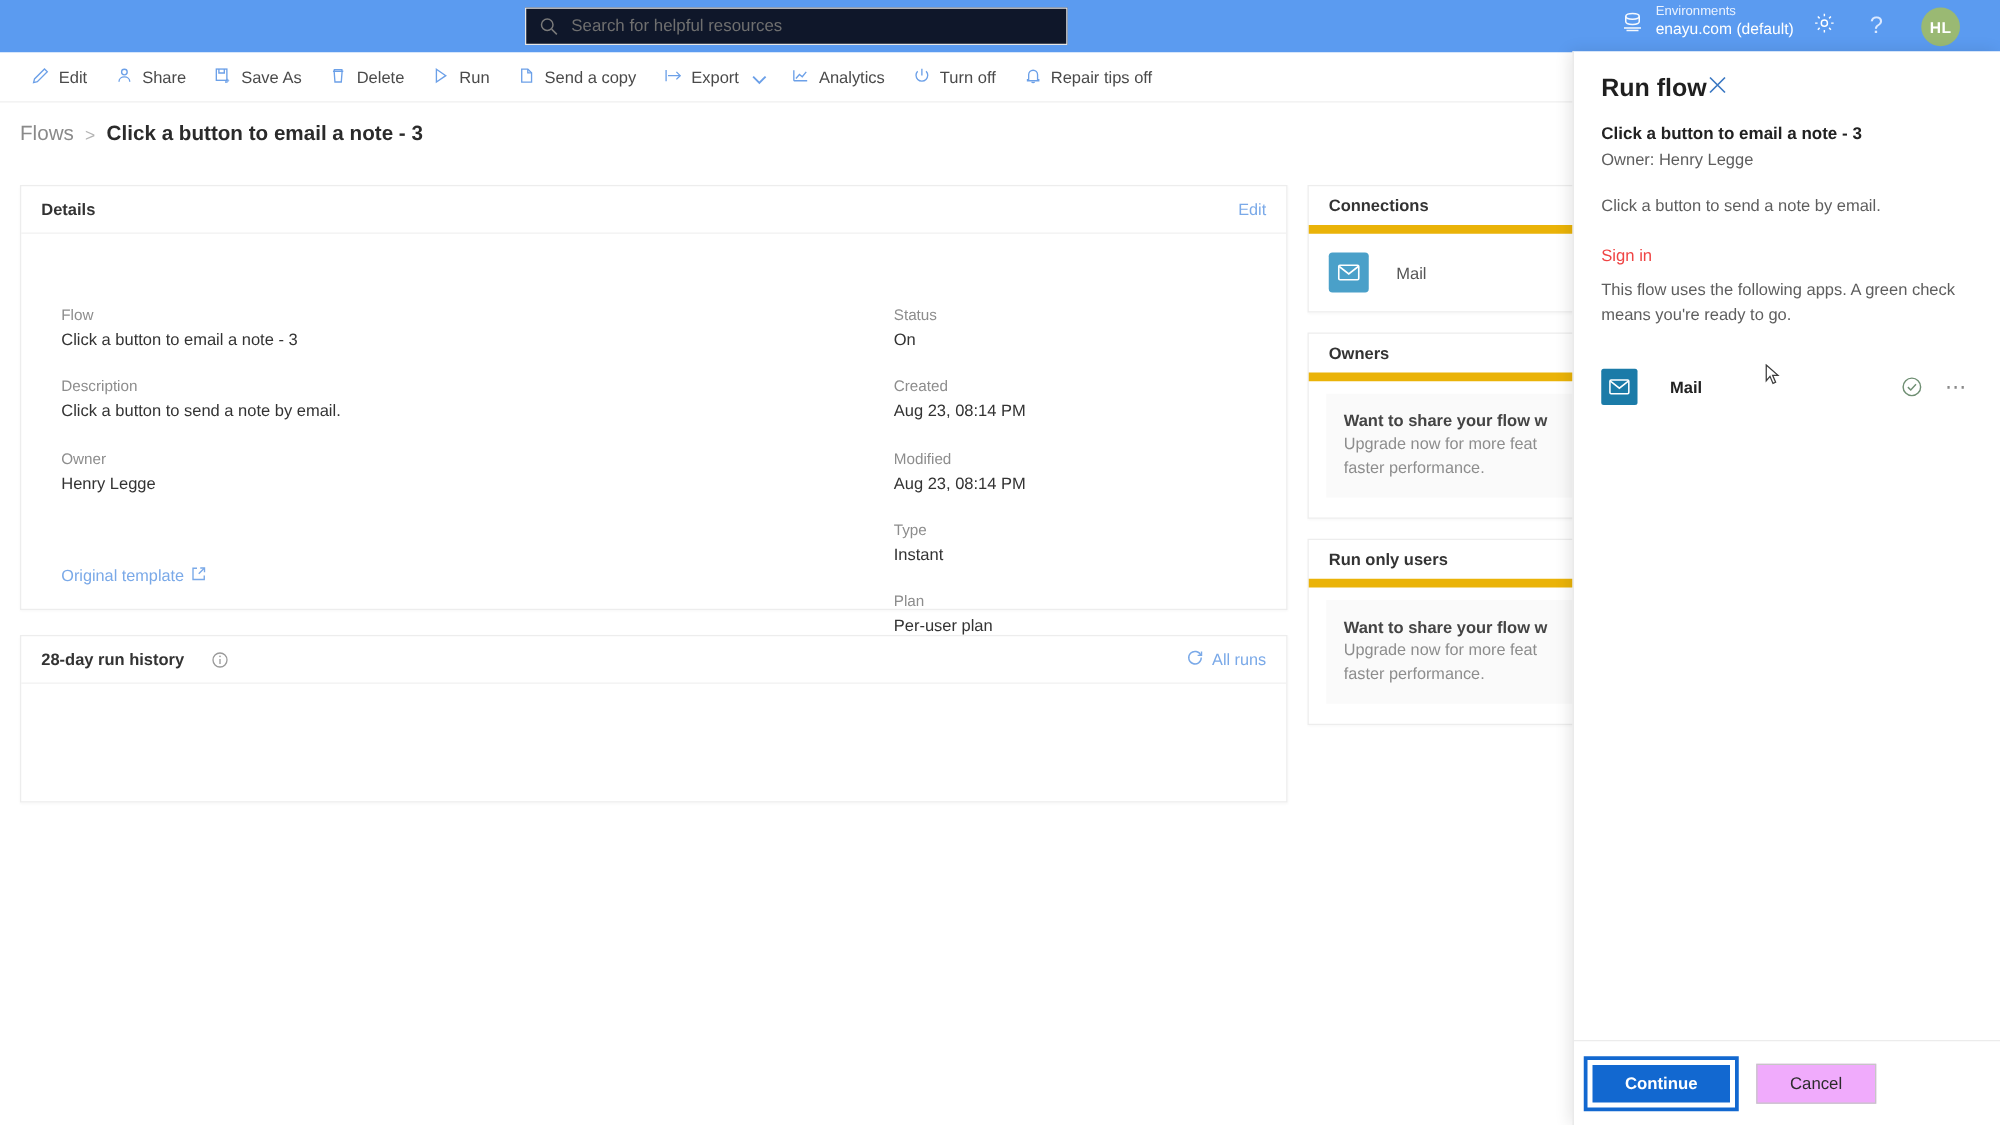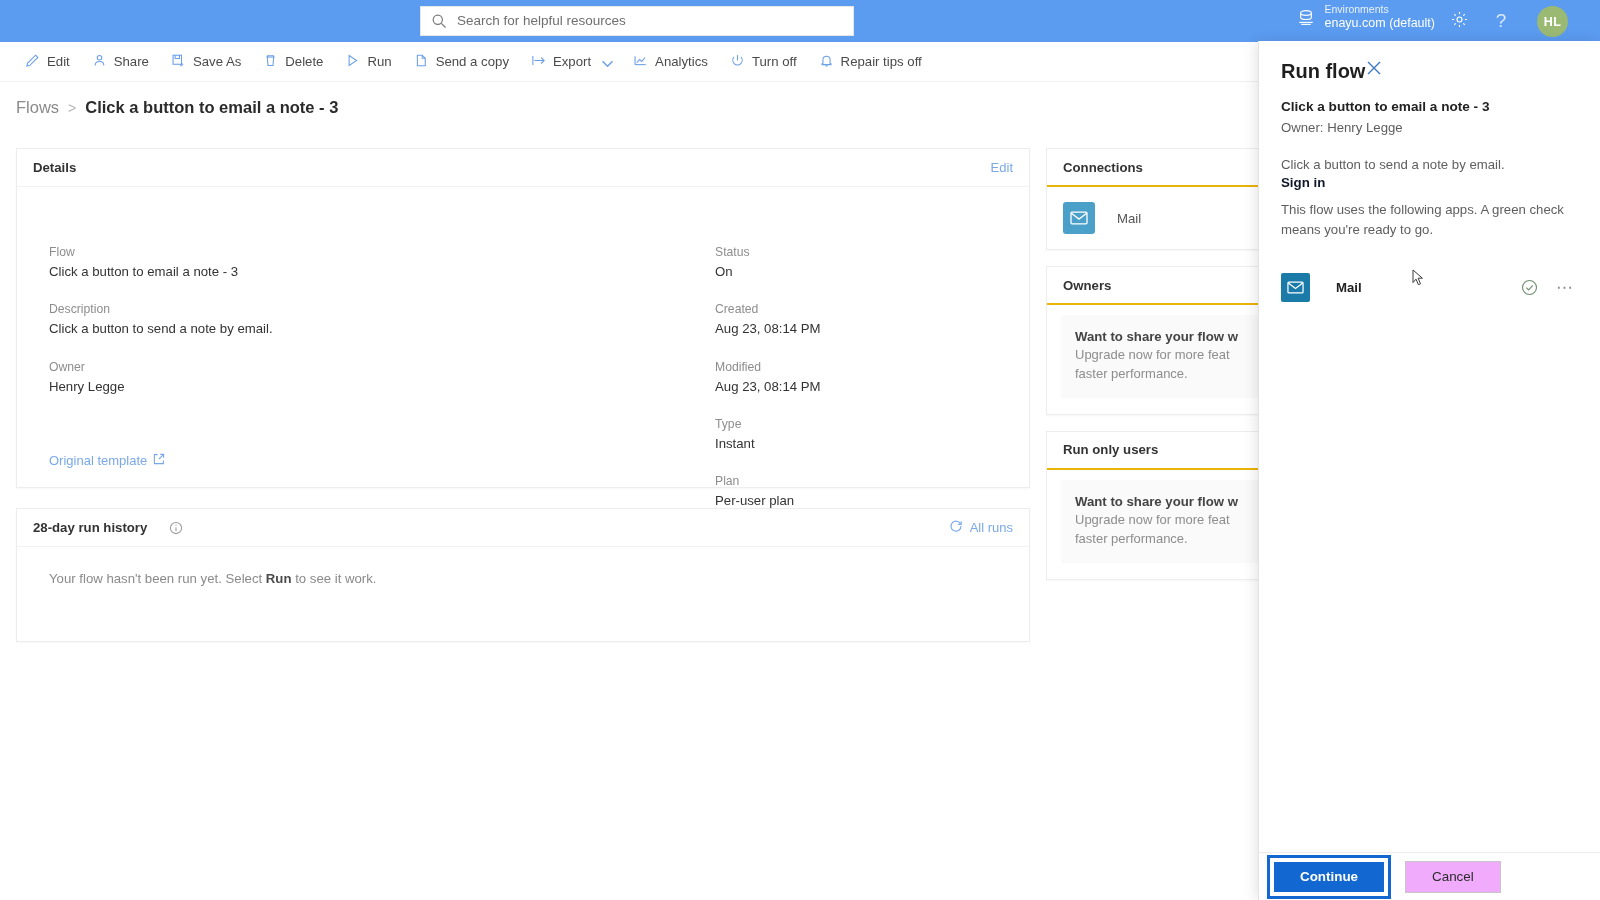--- a/index.html
+++ b/index.html
@@ -14,21 +14,21 @@
   .app { position: relative; width: 1600px; height: 900px; background:#ffffff; }
 
   
   .topbar {
     position: absolute; top:0; left:0; width:1600px; height:42px;
     background:#5b9bf0;
     display:flex; align-items:center;
   }
   .search-wrap {
     position:absolute; left:420px; top:6px; width:434px; height:30px;
-    background:#ffffff; display:flex; align-items:center; padding:0 10px;
+    background:#0f172a; display:flex; align-items:center; padding:0 10px;
     border:1px solid #e6e6e6;
   }
   .search-icon { width:16px; height:16px; margin-right:10px; flex:none; color:#7a7a7a; }
   .search-ph { font-size:13.5px; color:#6f6f6f; line-height:1; }
 
   .env-block {
     position:absolute; right:165px; top:3px; display:flex; align-items:center; gap:9px;
   }
   .env-icon { width:20px; height:20px; color:#ffffff; opacity:.95; }
   .env-text { line-height:1.25; }
@@ -108,21 +108,21 @@
   .allruns { display:flex; align-items:center; gap:7px; font-size:13px; color:#7aa9e8; }
   .allruns svg { width:14px; height:14px; }
   .hist-body { padding:24px 32px; font-size:13.2px; color:#8a8a8a; }
   .hist-body b { color:#4b4b4b; font-weight:700; }
 
   
   .side { position:absolute; left:1046px; top:8px; width:330px; }
   .side-card { margin-bottom:16px; }
   .side-head {
     height:38px; display:flex; align-items:center; padding:0 16px;
-    border-bottom:2px solid #eab308;
+    border-bottom:7px solid #eab308;
   }
   .conn-body { padding:14px 16px; display:flex; align-items:center; gap:22px; height:62px; }
   .mail-tile {
     width:32px; height:32px; border-radius:3px; background:#4aa0c9;
     display:flex; align-items:center; justify-content:center; flex:none;
   }
   .mail-tile svg { width:18px; height:16px; color:#ffffff; }
   .conn-name { font-size:13.2px; color:#555555; }
 
   .upsell {
@@ -138,39 +138,39 @@
     box-shadow:-3px 0 12px rgba(0,0,0,.10);
     z-index:40;
   }
   .panel-body { position:absolute; top:0; left:0; right:0; bottom:68px; padding:18px 22px 0 22px; overflow:hidden; }
   .panel-title-row { display:flex; align-items:flex-start; justify-content:flex-start; }
   .panel-title { font-size:20px; color:#1f1f1f; font-weight:600; line-height:1; margin-top:2px; }
   .panel-close { width:18px; height:18px; color:#3b78c2; cursor:pointer; }
   .panel-flow { font-size:13.6px; font-weight:700; color:#222222; margin-top:18px; }
   .panel-owner { font-size:13.2px; color:#5e5e5e; margin-top:6px; }
   .panel-desc { font-size:13.2px; color:#5e5e5e; margin-top:20px; line-height:1.5; }
-  .panel-sub { font-size:13.3px; font-weight:700; color:#0f172a; }
+  .panel-sub { font-size:13.3px; font-weight:400; color:#ef4444; margin-top:22px; }
   .panel-note { font-size:13.2px; color:#5e5e5e; margin-top:10px; line-height:1.55; }
 
   .conn-row {
     display:flex; align-items:center; margin-top:32px; height:30px; position:relative;
   }
   .conn-row .mail-tile2 {
     width:29px; height:29px; border-radius:2px; background:#1b7ba8;
     display:flex; align-items:center; justify-content:center; flex:none;
   }
   .conn-row .mail-tile2 svg { width:17px; height:15px; color:#ffffff; }
   .conn-row .label { font-size:13.2px; color:#222222; font-weight:600; margin-left:26px; }
   .conn-row .check { position:absolute; right:40px; width:17px; height:17px; color:#6f8f73; }
   .conn-row .dots { position:absolute; right:4px; font-size:17px; color:#8a8a8a; line-height:1; letter-spacing:1px;}
 
   .cursor-arrow { position:absolute; left:131px; top:-4px; width:13px; height:18px; }
 
   .panel-foot {
-    position:absolute; left:0; right:0; bottom:0; height:48px;
+    position:absolute; left:0; right:0; bottom:0; height:68px;
     border-top:1px solid #ececec; display:flex; align-items:center; padding-left:8px; gap:14px;
   }
   .btn-focus {
     padding:4px; border:3px solid #1268d0; background:#ffffff;
     display:inline-flex;
   }
   .btn-primary {
     background:#1268d0; color:#ffffff; font-size:13.4px; font-weight:700;
     border:none; padding:0 26px; height:30px; min-width:104px;
     display:flex; align-items:center; justify-content:center; cursor:pointer;
@@ -425,23 +425,20 @@
         <span class="allruns">
           <span>
             <svg viewBox="0 0 14 14" fill="none" stroke="currentColor" stroke-width="1.15">
                 <path d="M11.6 5.2A5 5 0 1 0 12 7"></path>
                 <path d="M12.2 2.2v3.1h-3.1"></path>
               </svg>
           </span>
           <span>All runs</span>
         </span>
       </div>
-      <div class="hist-body">
-        <span>Your flow hasn't been run yet. Select </span><b>Run</b><span> to see it work.</span>
-      </div>
     </div>
 
     <div class="side">
 
       <div class="card side-card">
         <div class="side-head">
           <span class="card-title">Connections</span>
         </div>
         <div class="conn-body">
           <span class="mail-tile">

